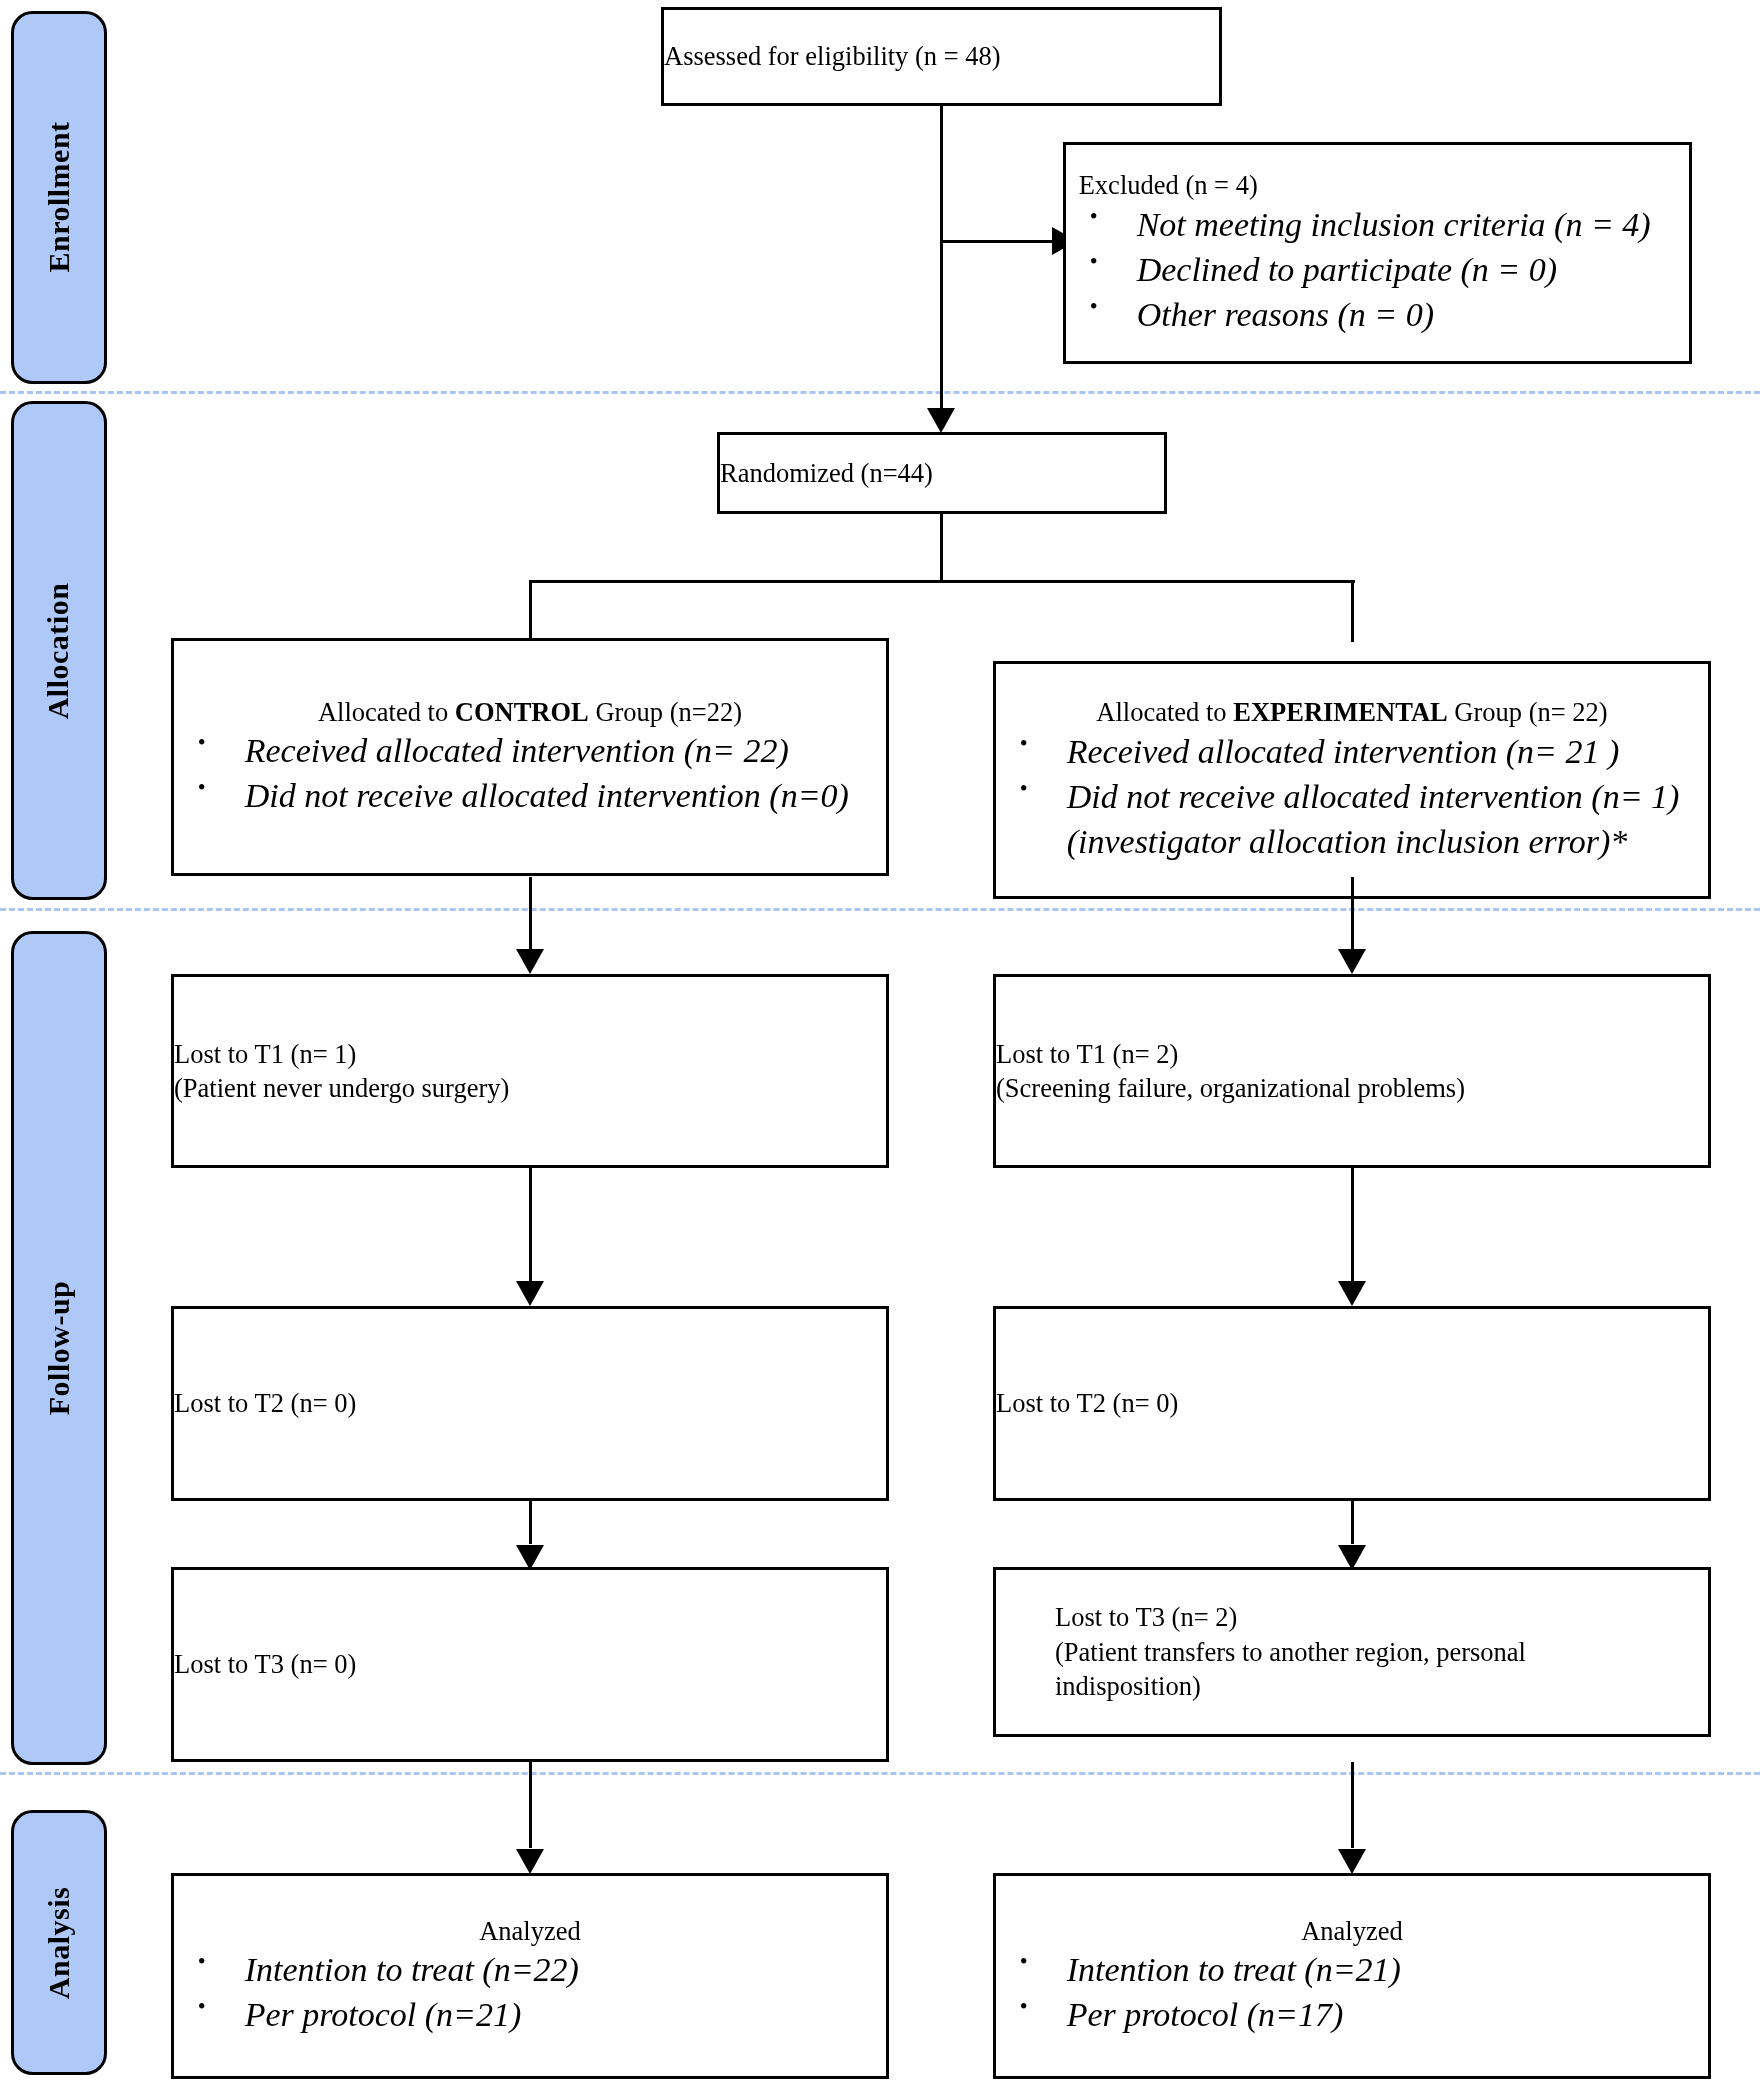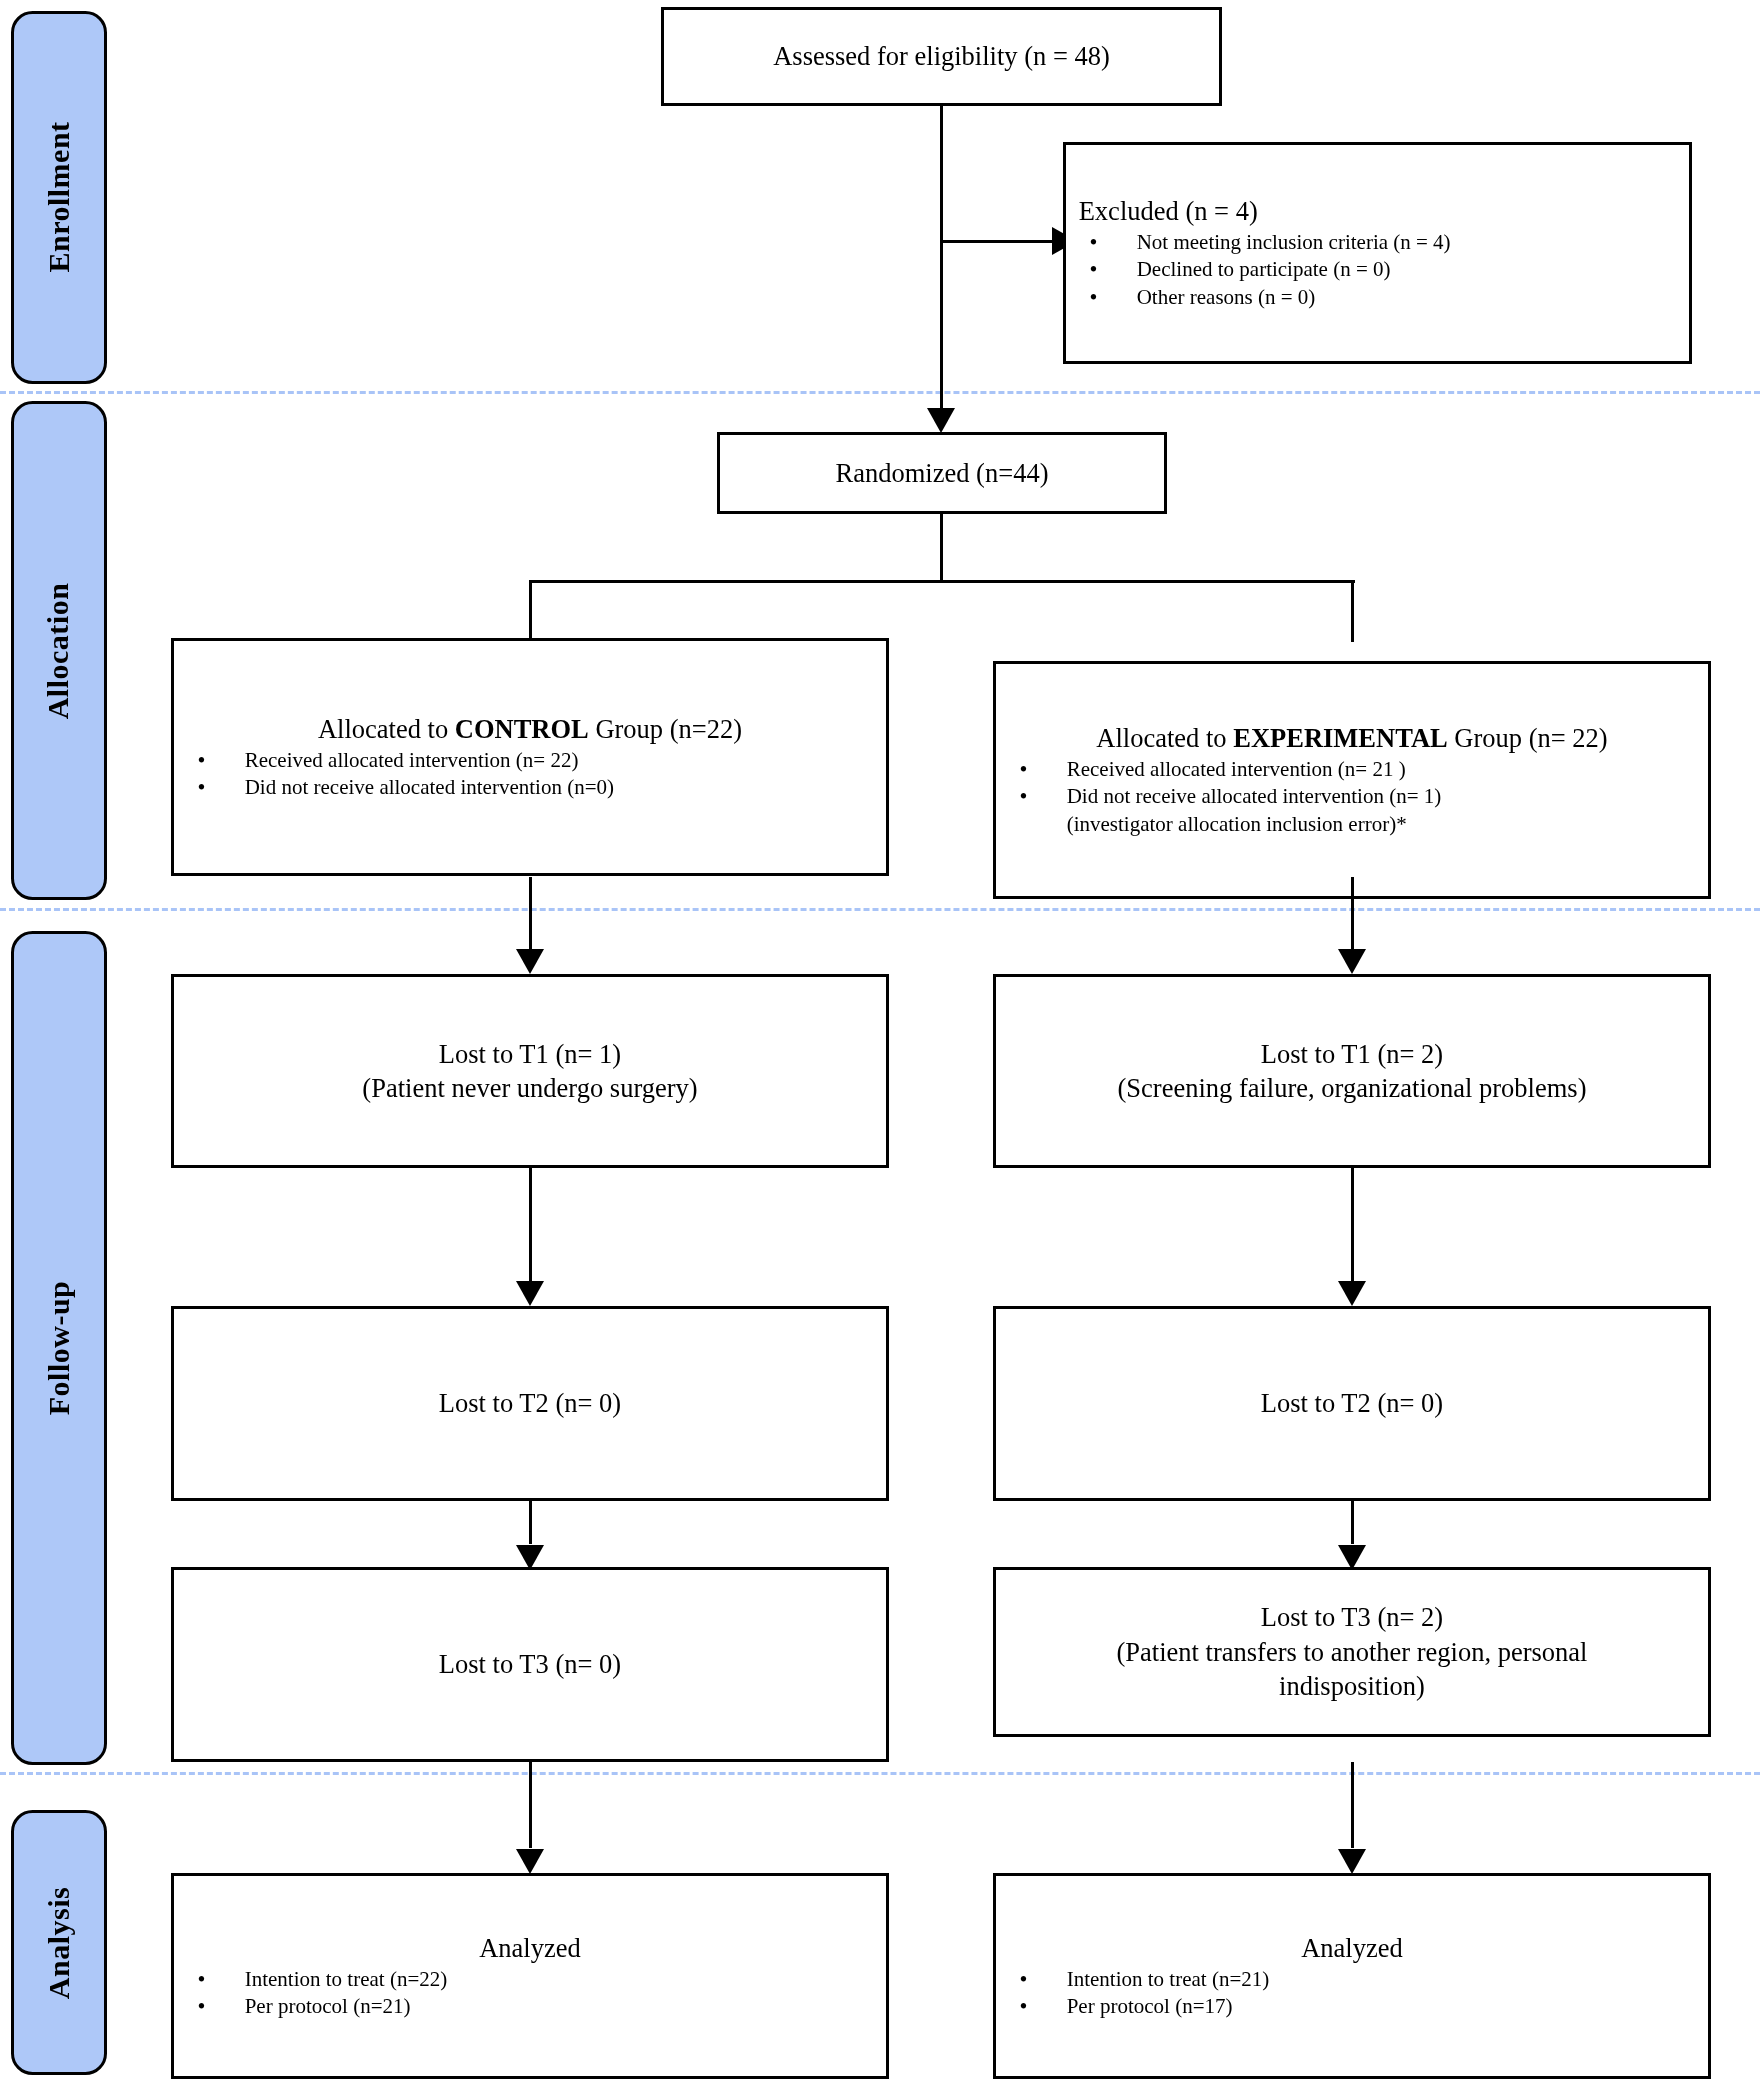--- a/index.html
+++ b/index.html
@@ -50,32 +50,33 @@
     display: flex;
     flex-direction: column;
     justify-content: center;
   }
   .node .line {
     font-size: 26.5px;
     line-height: 1.30;
     white-space: nowrap;
   }
   .node .line.wrap { white-space: normal; }
-  .node.center .line { text-align: center; }
+  .node.center .line { text-align: left; }
 
   .bullets {
     list-style: none;
     margin: 0;
     padding: 0;
   }
   .bullets li {
     position: relative;
-    font-size: 21px;
+    font-size: 34px;
     line-height: 1.32;
     padding-left: 58px;
+    font-style: italic;
   }
   .bullets li::before {
     content: "\2022";
     position: absolute;
     left: 10.8px;
     top: -1px;
     font-size: 22.6px;
   }
   .bullets li.nobullet { padding-left: 58px; }
   .bullets li.nobullet::before { content: ""; }

